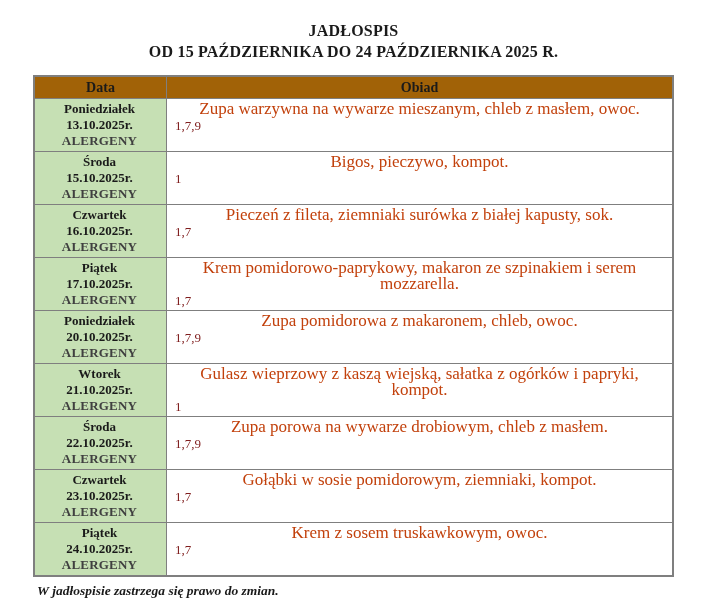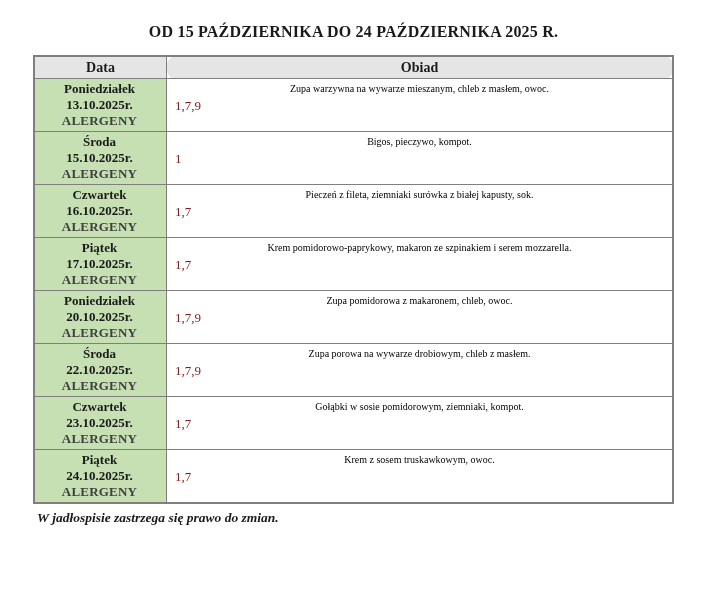--- a/index.html
+++ b/index.html
@@ -38,23 +38,23 @@
     width: 636px;
     table-layout: fixed;
   }
   table.menu, table.menu th, table.menu td {
     border: 1px solid #7f7f7f;
   }
   table.menu {
     border-width: 2px;
   }
   th.col-date { width: 131px; }
-  th.col-meal { width: 505px; border-radius: 9px; }
+  th.col-meal { width: 505px; }
   table.menu th {
-    background: #e5e5e5;
+    background: #a16207;
     font-size: 14px;
     font-weight: bold;
     color: #1a1a1a;
     height: 19px;
     padding: 1px 0;
     text-align: center;
   }
   td.date-cell {
     background: #c6e0b4;
     text-align: center;
@@ -75,22 +75,22 @@
     line-height: 16px;
     letter-spacing: 0.2px;
   }
   td.meal-cell {
     background: #ffffff;
     vertical-align: top;
     padding: 2px 4px 1px 4px;
     height: 49px;
   }
   td.meal-cell .meal {
-    font-size: 10px;
-    color: #000000;
+    font-size: 17px;
+    color: #c2410c;
     text-align: center;
     line-height: 16px;
   }
   td.meal-cell .allergens {
     font-size: 13px;
     color: #7f1d1d;
     text-align: left;
     padding-left: 4px;
     line-height: 17px;
   }
@@ -101,20 +101,21 @@
     font-style: italic;
     color: #1a1a1a;
   }
 </style>
 </head>
 <body>
 
 <div class="page">
 
   <div class="title-block">
+    <div class="doc-title">JADŁOSPIS</div>
     <div class="doc-subtitle">OD 15 PAŹDZIERNIKA DO 24 PAŹDZIERNIKA 2025 R.</div>
   </div>
 
   <table class="menu">
     <thead>
       <tr>
         <th class="col-date">Data</th>
         <th class="col-meal">Obiad</th>
       </tr>
     </thead>
@@ -172,20 +173,31 @@
         <div class="day">Poniedziałek</div>
         <div class="date">20.10.2025r.</div>
         <div class="alergeny">ALERGENY</div>
       </td>
       <td class="meal-cell">
         <div class="meal">Zupa pomidorowa z makaronem, chleb, owoc.</div>
         <div class="allergens">1,7,9</div>
       </td>
     </tr>
 
+    <tr>
+      <td class="date-cell">
+        <div class="day">Wtorek</div>
+        <div class="date">21.10.2025r.</div>
+        <div class="alergeny">ALERGENY</div>
+      </td>
+      <td class="meal-cell">
+        <div class="meal">Gulasz wieprzowy z kaszą wiejską, sałatka z ogórków i papryki, kompot.</div>
+        <div class="allergens">1</div>
+      </td>
+    </tr>
 
     <tr>
       <td class="date-cell">
         <div class="day">Środa</div>
         <div class="date">22.10.2025r.</div>
         <div class="alergeny">ALERGENY</div>
       </td>
       <td class="meal-cell">
         <div class="meal">Zupa porowa na wywarze drobiowym, chleb z masłem.</div>
         <div class="allergens">1,7,9</div>

